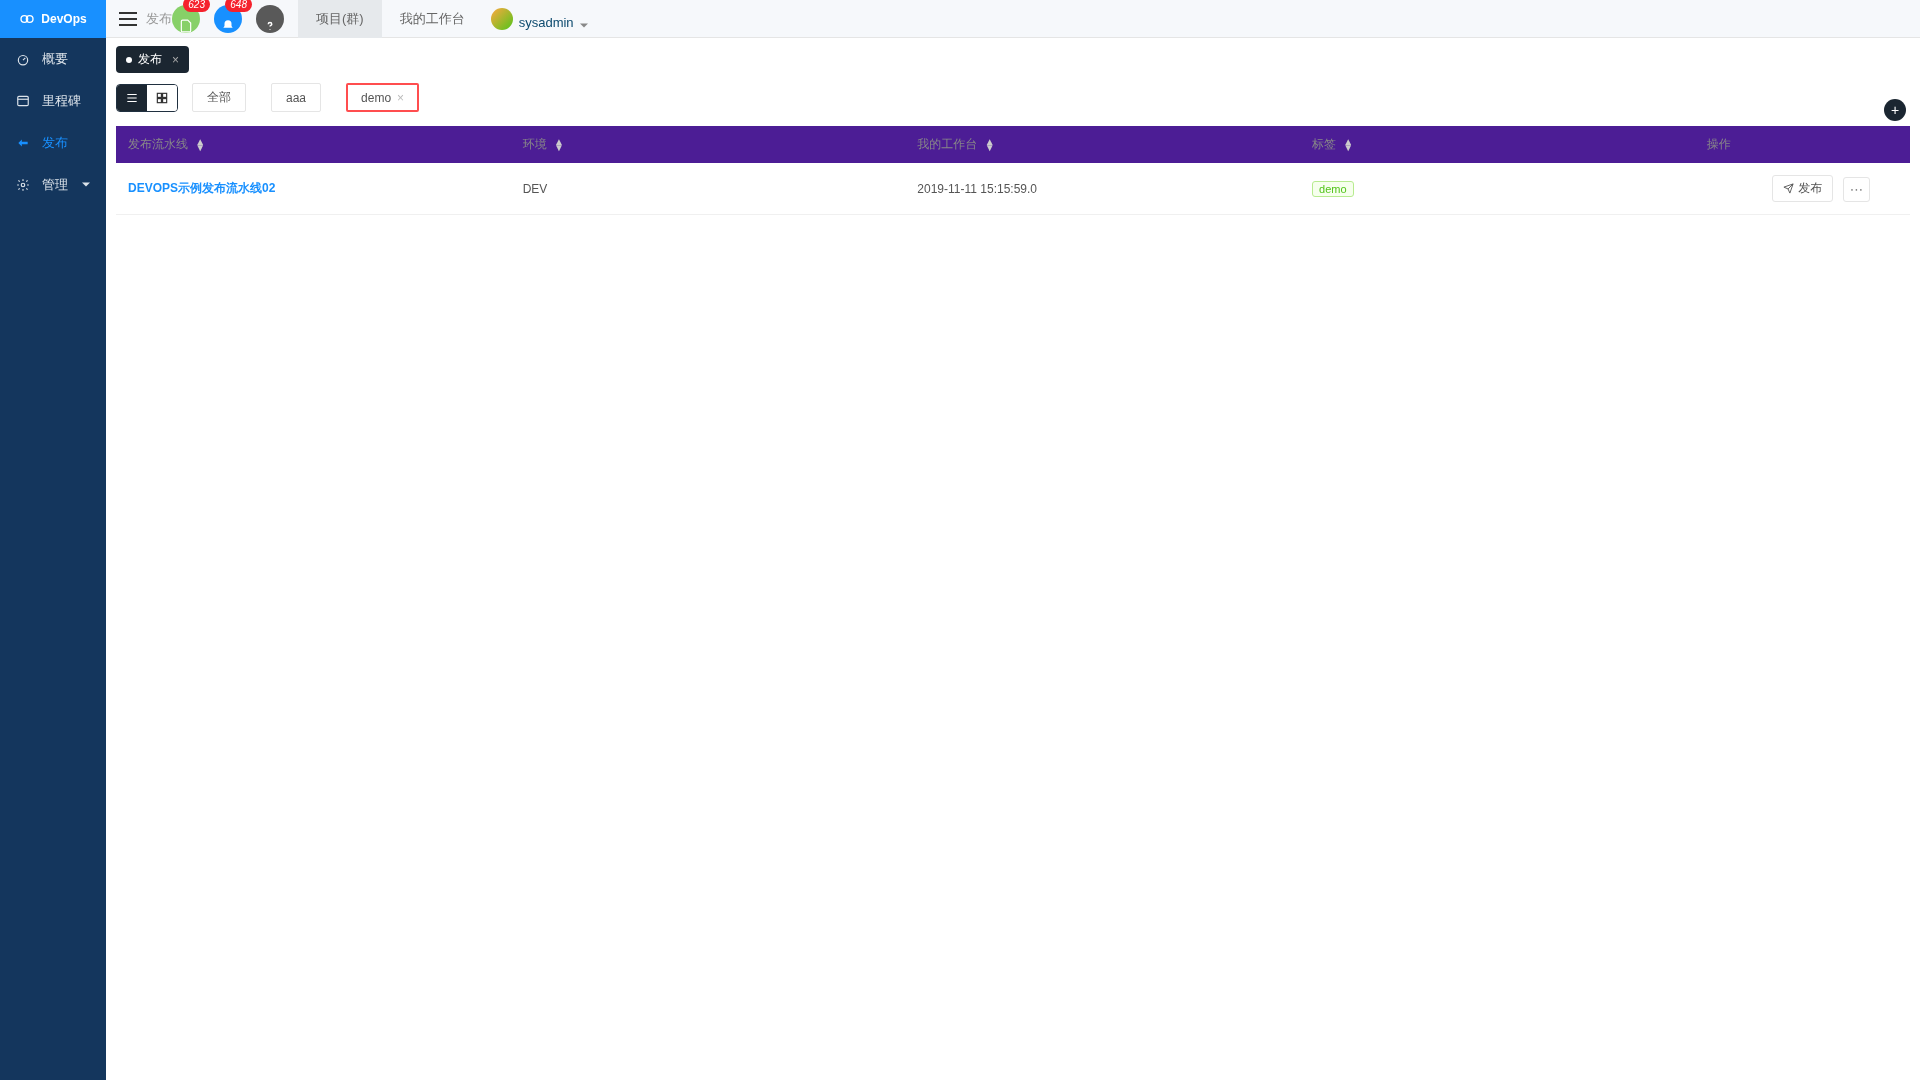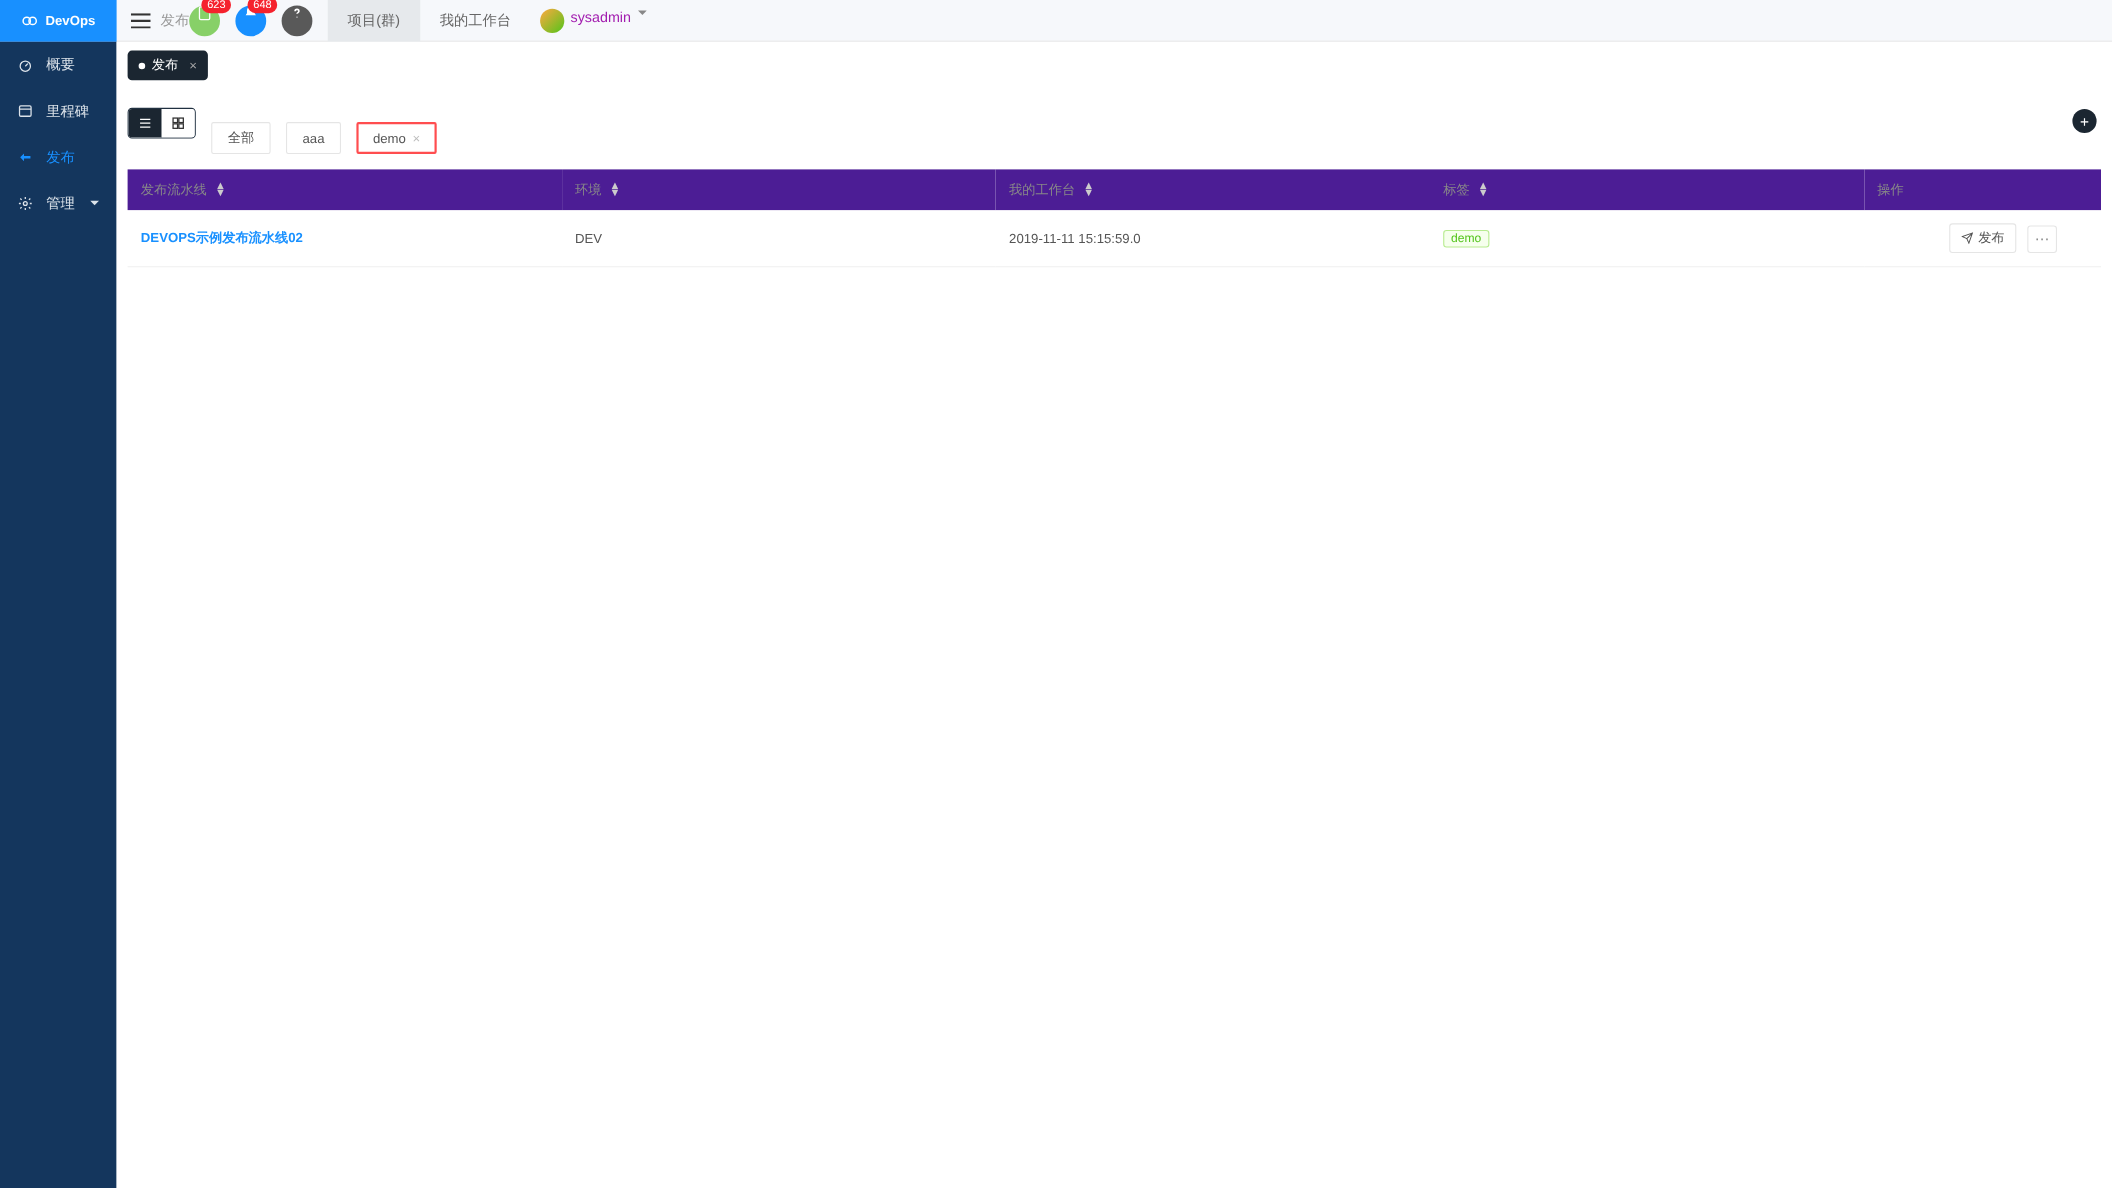--- a/index.html
+++ b/index.html
@@ -5,48 +5,48 @@
     * { margin: 0; padding: 0; box-sizing: border-box; }
     body { font-family: -apple-system, BlinkMacSystemFont, "Segoe UI", "PingFang SC", "Microsoft YaHei", sans-serif; font-size: 13px; color: #333; background: #fff; }
     
     .top-header { height: 38px; display: flex; align-items: center; border-bottom: 1px solid #e5e5e5; background: #f6f8fb; }
     .logo { width: 106px; height: 38px; background: #1890ff; color: #fff; display: flex; align-items: center; justify-content: center; font-weight: 600; font-size: 12px; gap: 6px; }
     .logo-icon { width: 16px; height: 16px; }
     .hamburger { width: 24px; height: 38px; display: flex; align-items: center; justify-content: center; cursor: pointer; margin-left: 10px; }
     .breadcrumb-text { color: #999; font-size: 13px; margin-left: 6px; }
     .header-center { flex: 1; display: flex; align-items: center; justify-content: center; gap: 6px; color: #555; font-size: 14px; }
     .header-right { display: flex; align-items: center; gap: 0; padding-right: 8px; }
-    .badge-circle { width: 28px; height: 28px; border-radius: 50%; display: flex; align-items: flex-start; justify-content: center; position: relative; margin-right: 14px; cursor: pointer; }
+    .badge-circle { width: 28px; height: 28px; border-radius: 50%; display: flex; align-items: flex-end; justify-content: center; position: relative; margin-right: 14px; cursor: pointer; font-style: italic; }
     .badge-green { background: #87d068; }
     .badge-blue { background: #1890ff; }
     .badge-grey { background: #595959; }
     .badge-count { position: absolute; top: -8px; right: -10px; background: #f5222d; color: #fff; border-radius: 9px; font-size: 10px; padding: 1px 5px; line-height: 13px; min-width: 20px; text-align: center; }
     .nav-tab { padding: 0 18px; height: 54px; display: flex; align-items: center; color: #666; cursor: pointer; font-size: 13px; }
     .nav-tab.active { background: #e6e9ec; }
-    .user-area { display: flex; align-items: flex-start; gap: 6px; cursor: pointer; padding: 0 8px; color: #a21caf; }
+    .user-area { display: flex; align-items: flex-end; gap: 6px; cursor: pointer; padding: 0 8px; color: #0c4a6e; }
     .avatar { width: 22px; height: 22px; border-radius: 50%; background: linear-gradient(135deg, #ffa940, #52c41a); }
     
     .layout { display: flex; height: calc(100vh - 38px); }
     .sidebar { width: 106px; background: #14365d; color: #fff; padding-top: 0; }
     .sidebar-item { height: 42px; display: flex; align-items: center; padding: 0 16px; gap: 12px; color: #dce3ea; font-size: 13px; cursor: pointer; }
     .sidebar-item.active { color: #1890ff; }
     .sidebar-icon { width: 14px; display: flex; align-items: center; justify-content: center; }
     .sidebar-item .chev { margin-left: auto; }
     
     .main { flex: 1; background: #fff; padding: 0; overflow: auto; }
     .page-tabs { padding: 8px 10px 0; }
     .page-tab { display: inline-flex; align-items: center; background: #1b2631; color: #fff; border-radius: 4px; padding: 5px 10px; font-size: 12px; gap: 6px; }
     .page-tab .dot { width: 6px; height: 6px; border-radius: 50%; background: #fff; }
     .page-tab .close { color: #aaa; cursor: pointer; margin-left: 4px; }
     
     .toolbar { display: flex; align-items: center; padding: 10px 10px 0; gap: 14px; position: relative; }
     .view-toggle { display: inline-flex; border: 1px solid #203040; border-radius: 4px; overflow: hidden; }
     .view-btn { width: 30px; height: 26px; display: flex; align-items: center; justify-content: center; background: #fff; cursor: pointer; }
     .view-btn.active { background: #1b2631; color: #fff; }
-    .filter-tabs { display: flex; gap: 14px; margin-top: 28px; }
+    .filter-tabs { display: flex; gap: 25px; }
     .filter-tab { border: 1px solid #e5e5e5; border-radius: 2px; padding: 5px 14px; font-size: 12px; color: #555; background: #fff; cursor: pointer; display: flex; align-items: center; gap: 6px; }
     .filter-tab.highlighted { border: 2px solid #ff4d4f; padding: 4px 13px; }
     .filter-tab .close-x { color: #bbb; cursor: pointer; }
     .add-fab { position: absolute; right: 14px; top: 26px; width: 22px; height: 22px; border-radius: 50%; background: #1b2631; color: #fff; display: flex; align-items: center; justify-content: center; cursor: pointer; font-size: 14px; }
     
     .table-wrap { padding: 14px 10px 0; }
     table { width: 100%; border-collapse: collapse; }
     thead tr { background: #4c1d95; }
     th { text-align: left; font-weight: 400; font-size: 12px; color: #888; padding: 10px 12px; }
     th .sort { color: #ccc; margin-left: 4px; font-size: 10px; display: inline-flex; flex-direction: column; line-height: 6px; vertical-align: middle; }

